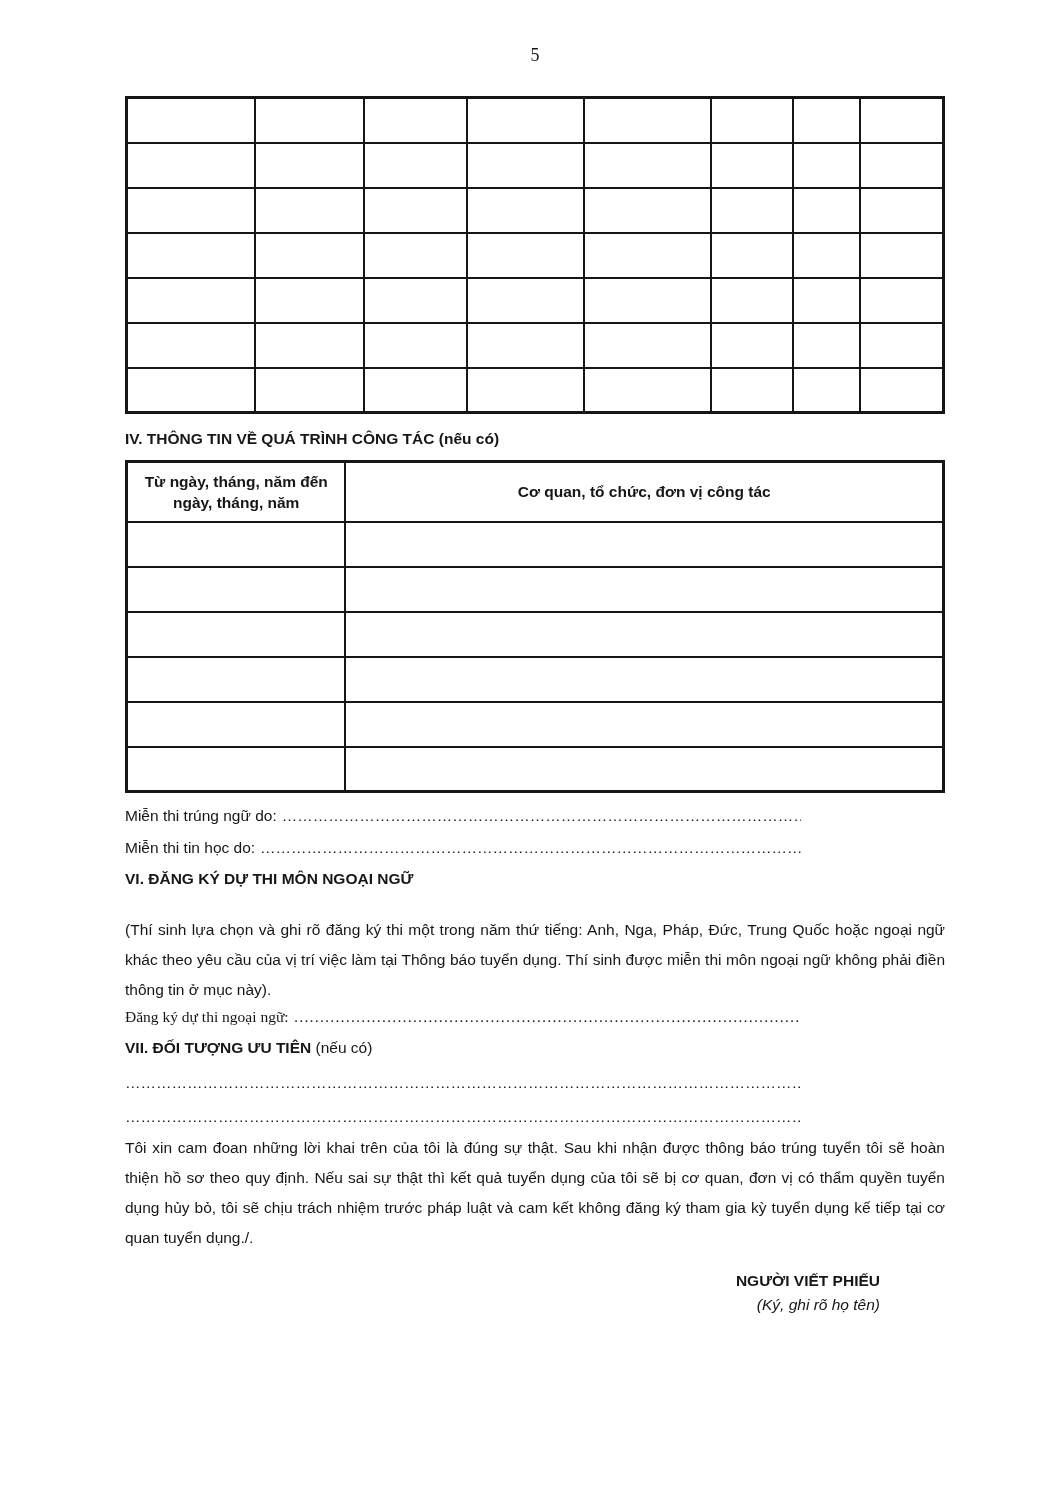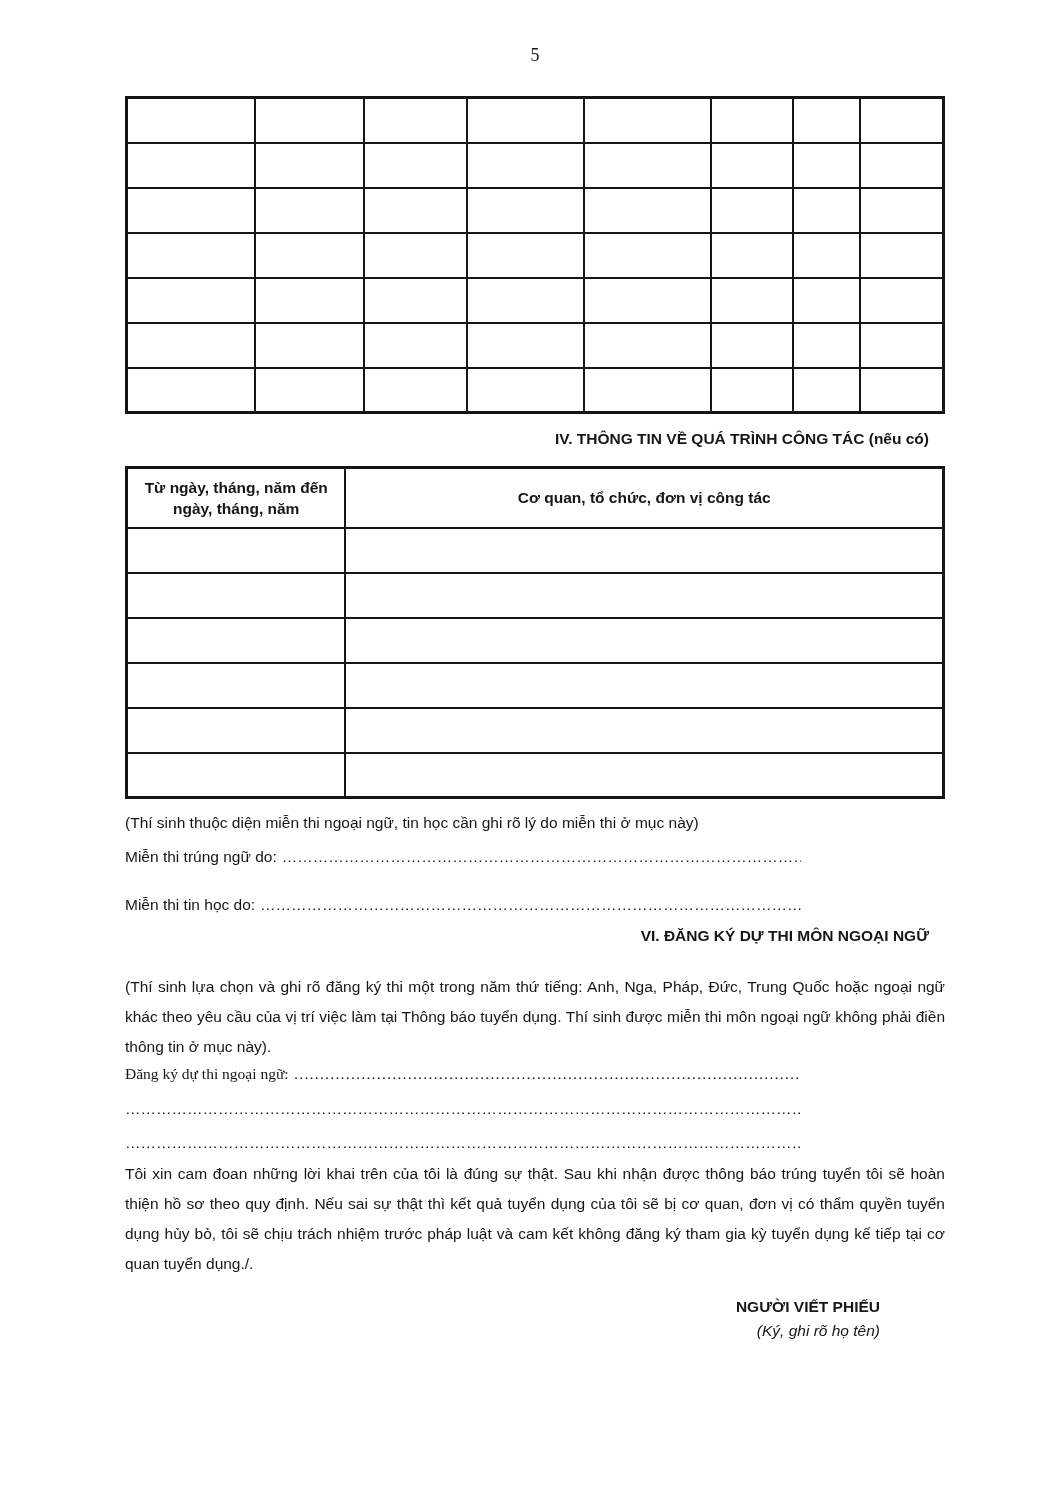--- a/index.html
+++ b/index.html
@@ -30,45 +30,45 @@
   .t2 tbody tr { height: 45px; }
   .t2 th {
     font-weight: bold;
     font-size: 15.5px;
     text-align: center;
     vertical-align: middle;
     padding: 2px 14px;
     line-height: 21px;
   }
   .heading-center {
-    text-align: right;
+    text-align: left;
     font-weight: bold;
     line-height: 22px;
-    margin: 16px;
+    margin: 0;
     font-size: 15.5px;
   }
   .heading-left {
     text-align: left;
     line-height: 22px;
     margin: 0;
     font-size: 15.5px;
   }
   .heading-left .ttl { font-weight: bold; }
   .note-line { line-height: 22px; }
   .para { text-align: justify; line-height: 30px; margin: 0; }
   .fill-line { display: flex; width: 676px; line-height: 22px; white-space: nowrap; }
   .fill-line .lbl { flex: 0 0 auto; margin-right: 5px; }
   .fill-line .dots { flex: 1 1 auto; overflow: hidden; white-space: nowrap; }
   .dots-row { width: 676px; overflow: hidden; white-space: nowrap; line-height: 22px; }
   .m-sec4-head { margin-top: 14px; }
   .m-t2 { margin-top: 10px; }
   .m-sec5-head { margin-top: 11px; }
   .m-sec5-note { margin-top: 13px; }
   .m-line1 { margin-top: 12px; }
-  .m-line2 { margin-top: 26px; justify-content: space-between; }
+  .m-line2 { margin-top: 10px; justify-content: space-between; }
   .m-sec6-head { margin-top: 9px; }
   .m-sec6-note { margin-top: 25px; }
   .m-reg-line { margin-top: 1px; font-family: Liberation Serif, serif; }
   .m-sec7-head { margin-top: 9px; }
   .m-dots1 { margin-top: 13px; }
   .m-dots2 { margin-top: 12px; }
   .m-commit { margin-top: 5px; }
   .signature {
     margin-top: 16px;
     margin-left: 435px;
@@ -214,41 +214,44 @@
           <td></td>
         </tr>
         <tr>
           <td></td>
           <td></td>
         </tr>
       </tbody>
   </table>
 
 
-  <div class="note-line m-sec5-note">(Thí sinh thuộc diện miễn thi ngoại ngữ, tin học cần ghi rõ lý do miễn thi ở mục này)</div>
 
   <div class="fill-line m-line1">
     <span class="lbl">Miễn thi trúng ngữ do:</span>
     <span class="dots">………………………………………………………………………………………………………………………………………………………………………………………………</span>
   </div>
 
   <div class="fill-line m-line2">
     <span class="lbl">Miễn thi tin học do:</span>
     <span class="dots">………………………………………………………………………………………………………………………………………………………………………………………………</span>
   </div>
 
   <div class="heading-center m-sec6-head">VI. ĐĂNG KÝ DỰ THI MÔN NGOẠI NGỮ</div>
 
   <p class="para m-sec6-note">(Thí sinh lựa chọn và ghi rõ đăng ký thi một trong năm thứ tiếng: Anh, Nga, Pháp, Đức, Trung Quốc hoặc ngoại ngữ khác theo yêu cầu của vị trí việc làm tại Thông báo tuyển dụng. Thí sinh được miễn thi môn ngoại ngữ không phải điền thông tin ở mục này).</p>
 
   <div class="fill-line m-reg-line">
     <span class="lbl">Đăng ký dự thi ngoại ngữ:</span>
     <span class="dots">………………………………………………………………………………………………………………………………………………………………………………………………</span>
   </div>
 
+  <div class="heading-left m-sec7-head">
+    <span class="ttl">VII. ĐỐI TƯỢNG ƯU TIÊN</span>
+    <span>(nếu có)</span>
+  </div>
 
   <div class="dots-row m-dots1">………………………………………………………………………………………………………………………………………………………………………………………………</div>
   <div class="dots-row m-dots2">………………………………………………………………………………………………………………………………………………………………………………………………</div>
 
   <p class="para m-commit">Tôi xin cam đoan những lời khai trên của tôi là đúng sự thật. Sau khi nhận được thông báo trúng tuyển tôi sẽ hoàn thiện hồ sơ theo quy định. Nếu sai sự thật thì kết quả tuyển dụng của tôi sẽ bị cơ quan, đơn vị có thẩm quyền tuyển dụng hủy bỏ, tôi sẽ chịu trách nhiệm trước pháp luật và cam kết không đăng ký tham gia kỳ tuyển dụng kế tiếp tại cơ quan tuyển dụng./.</p>
 
   <div class="signature">
     <div class="sig-title">NGƯỜI VIẾT PHIẾU</div>
     <div class="sig-note">(Ký, ghi rõ họ tên)</div>
   </div>

